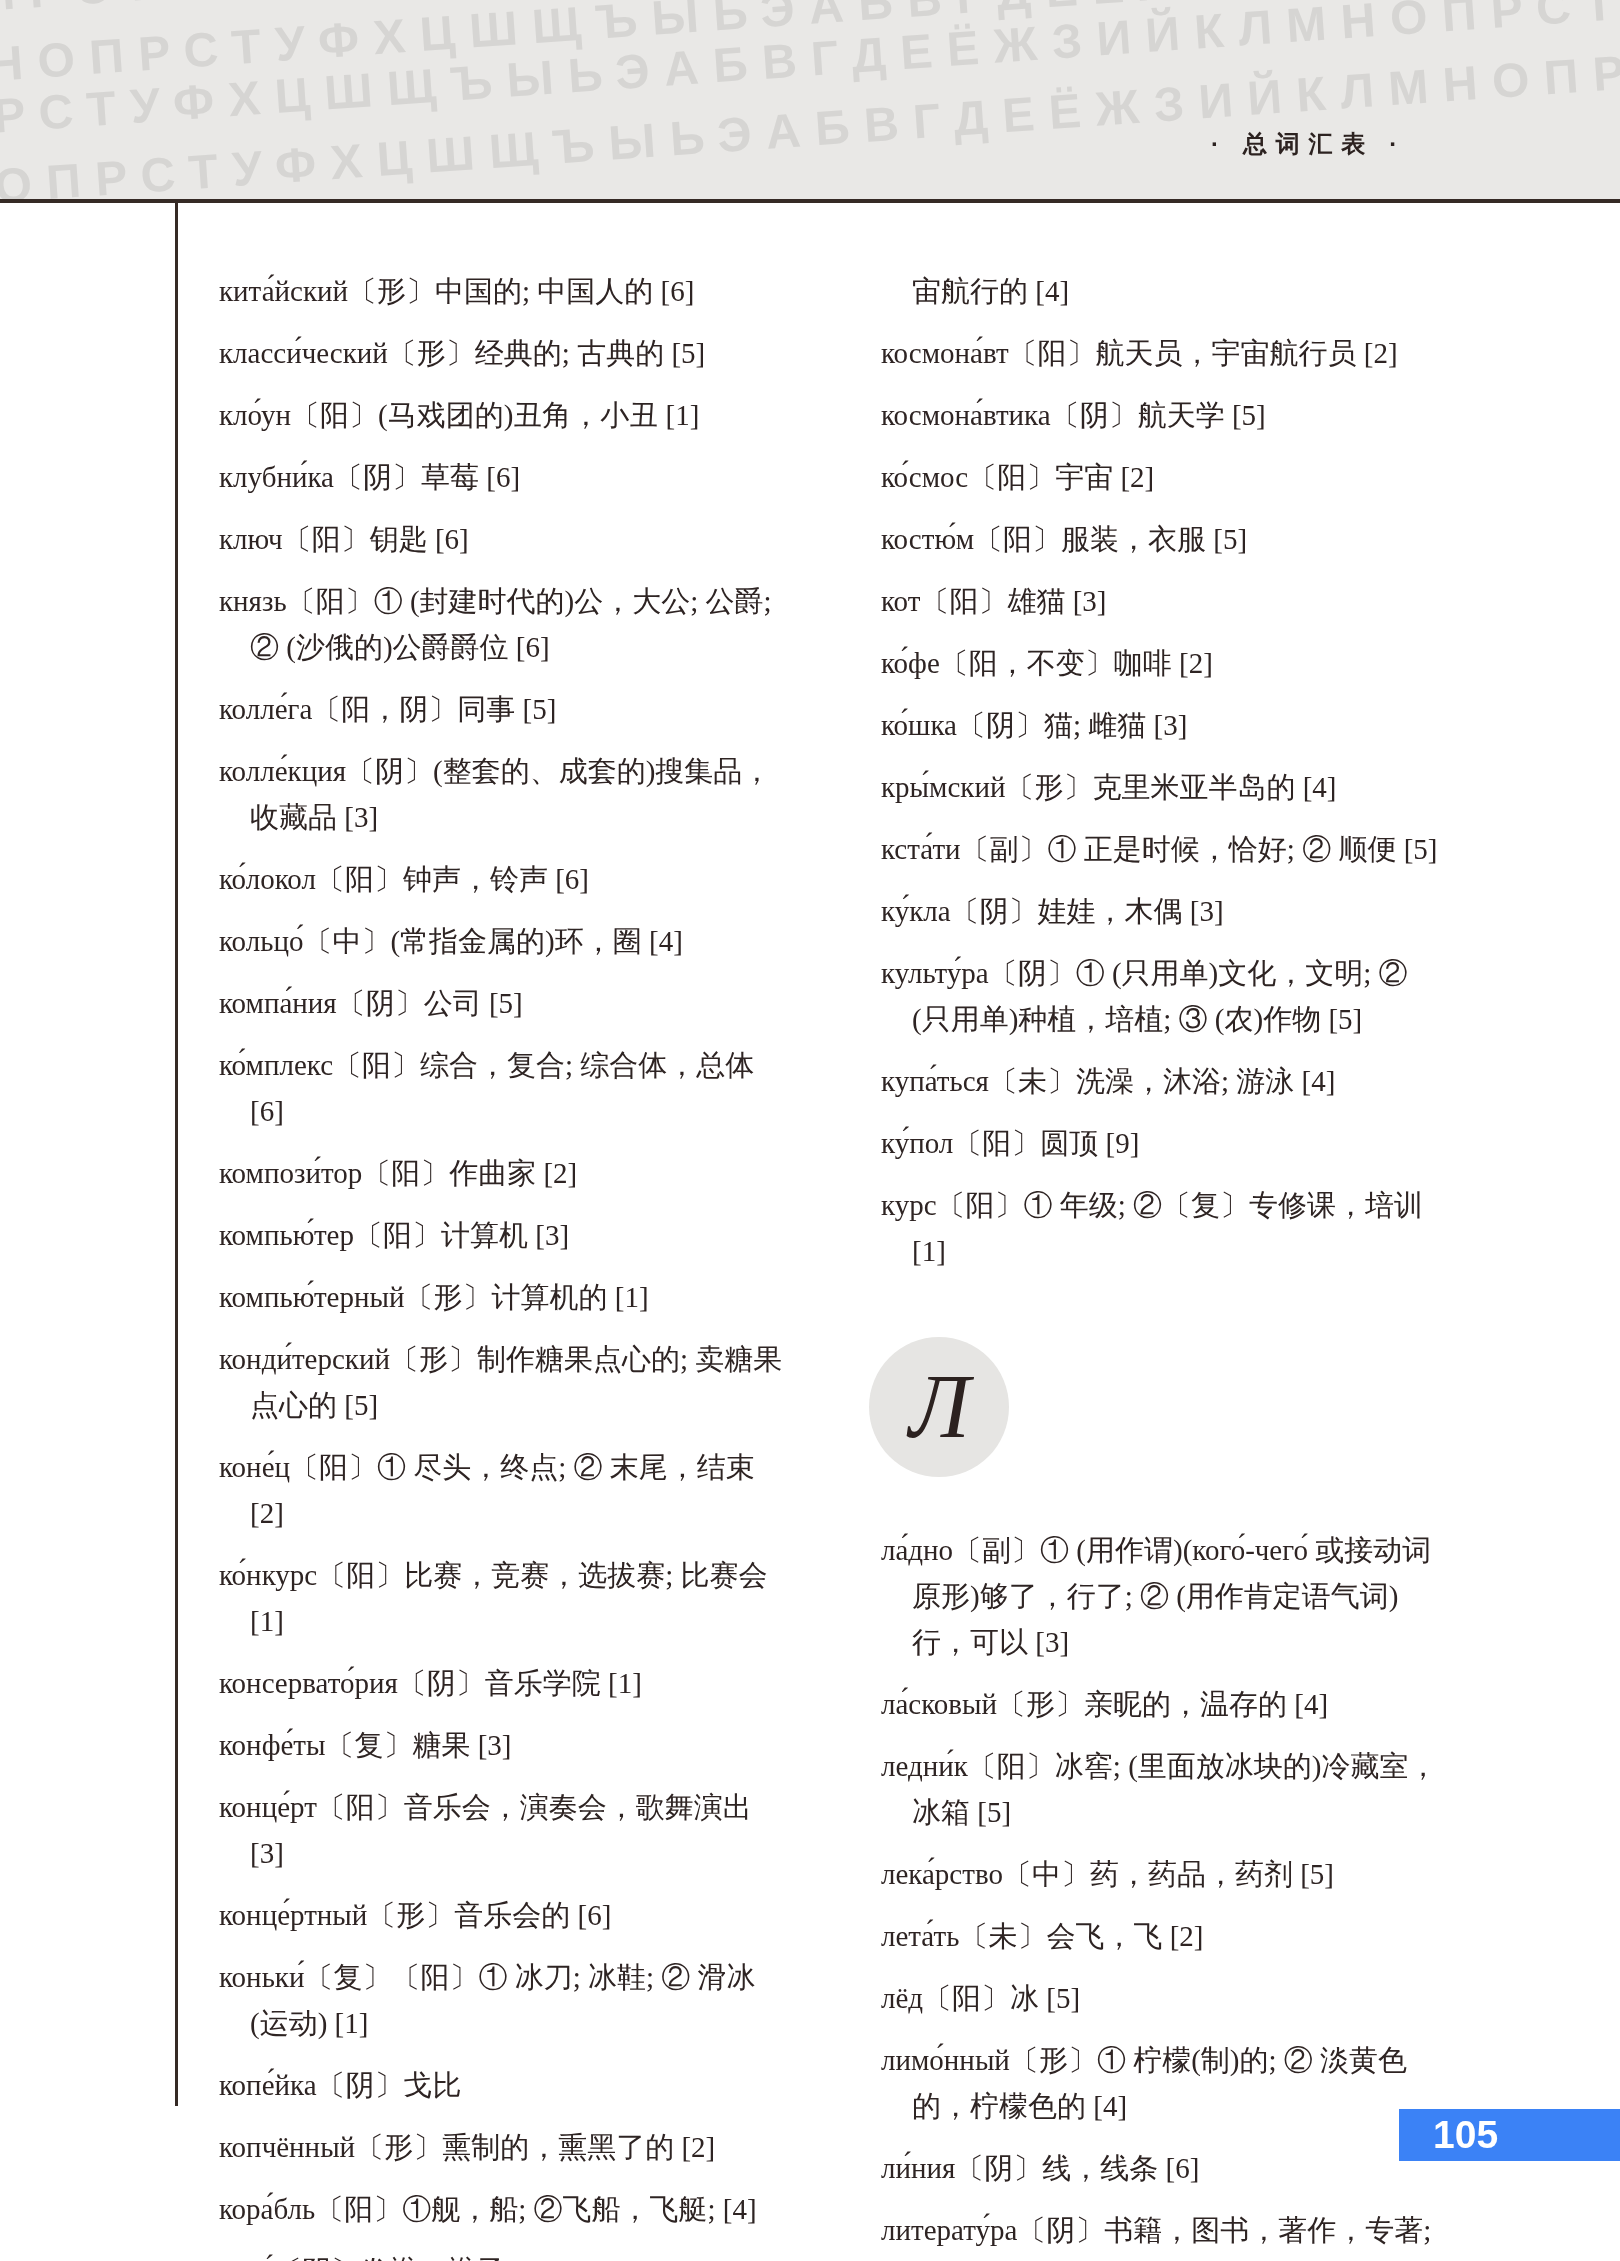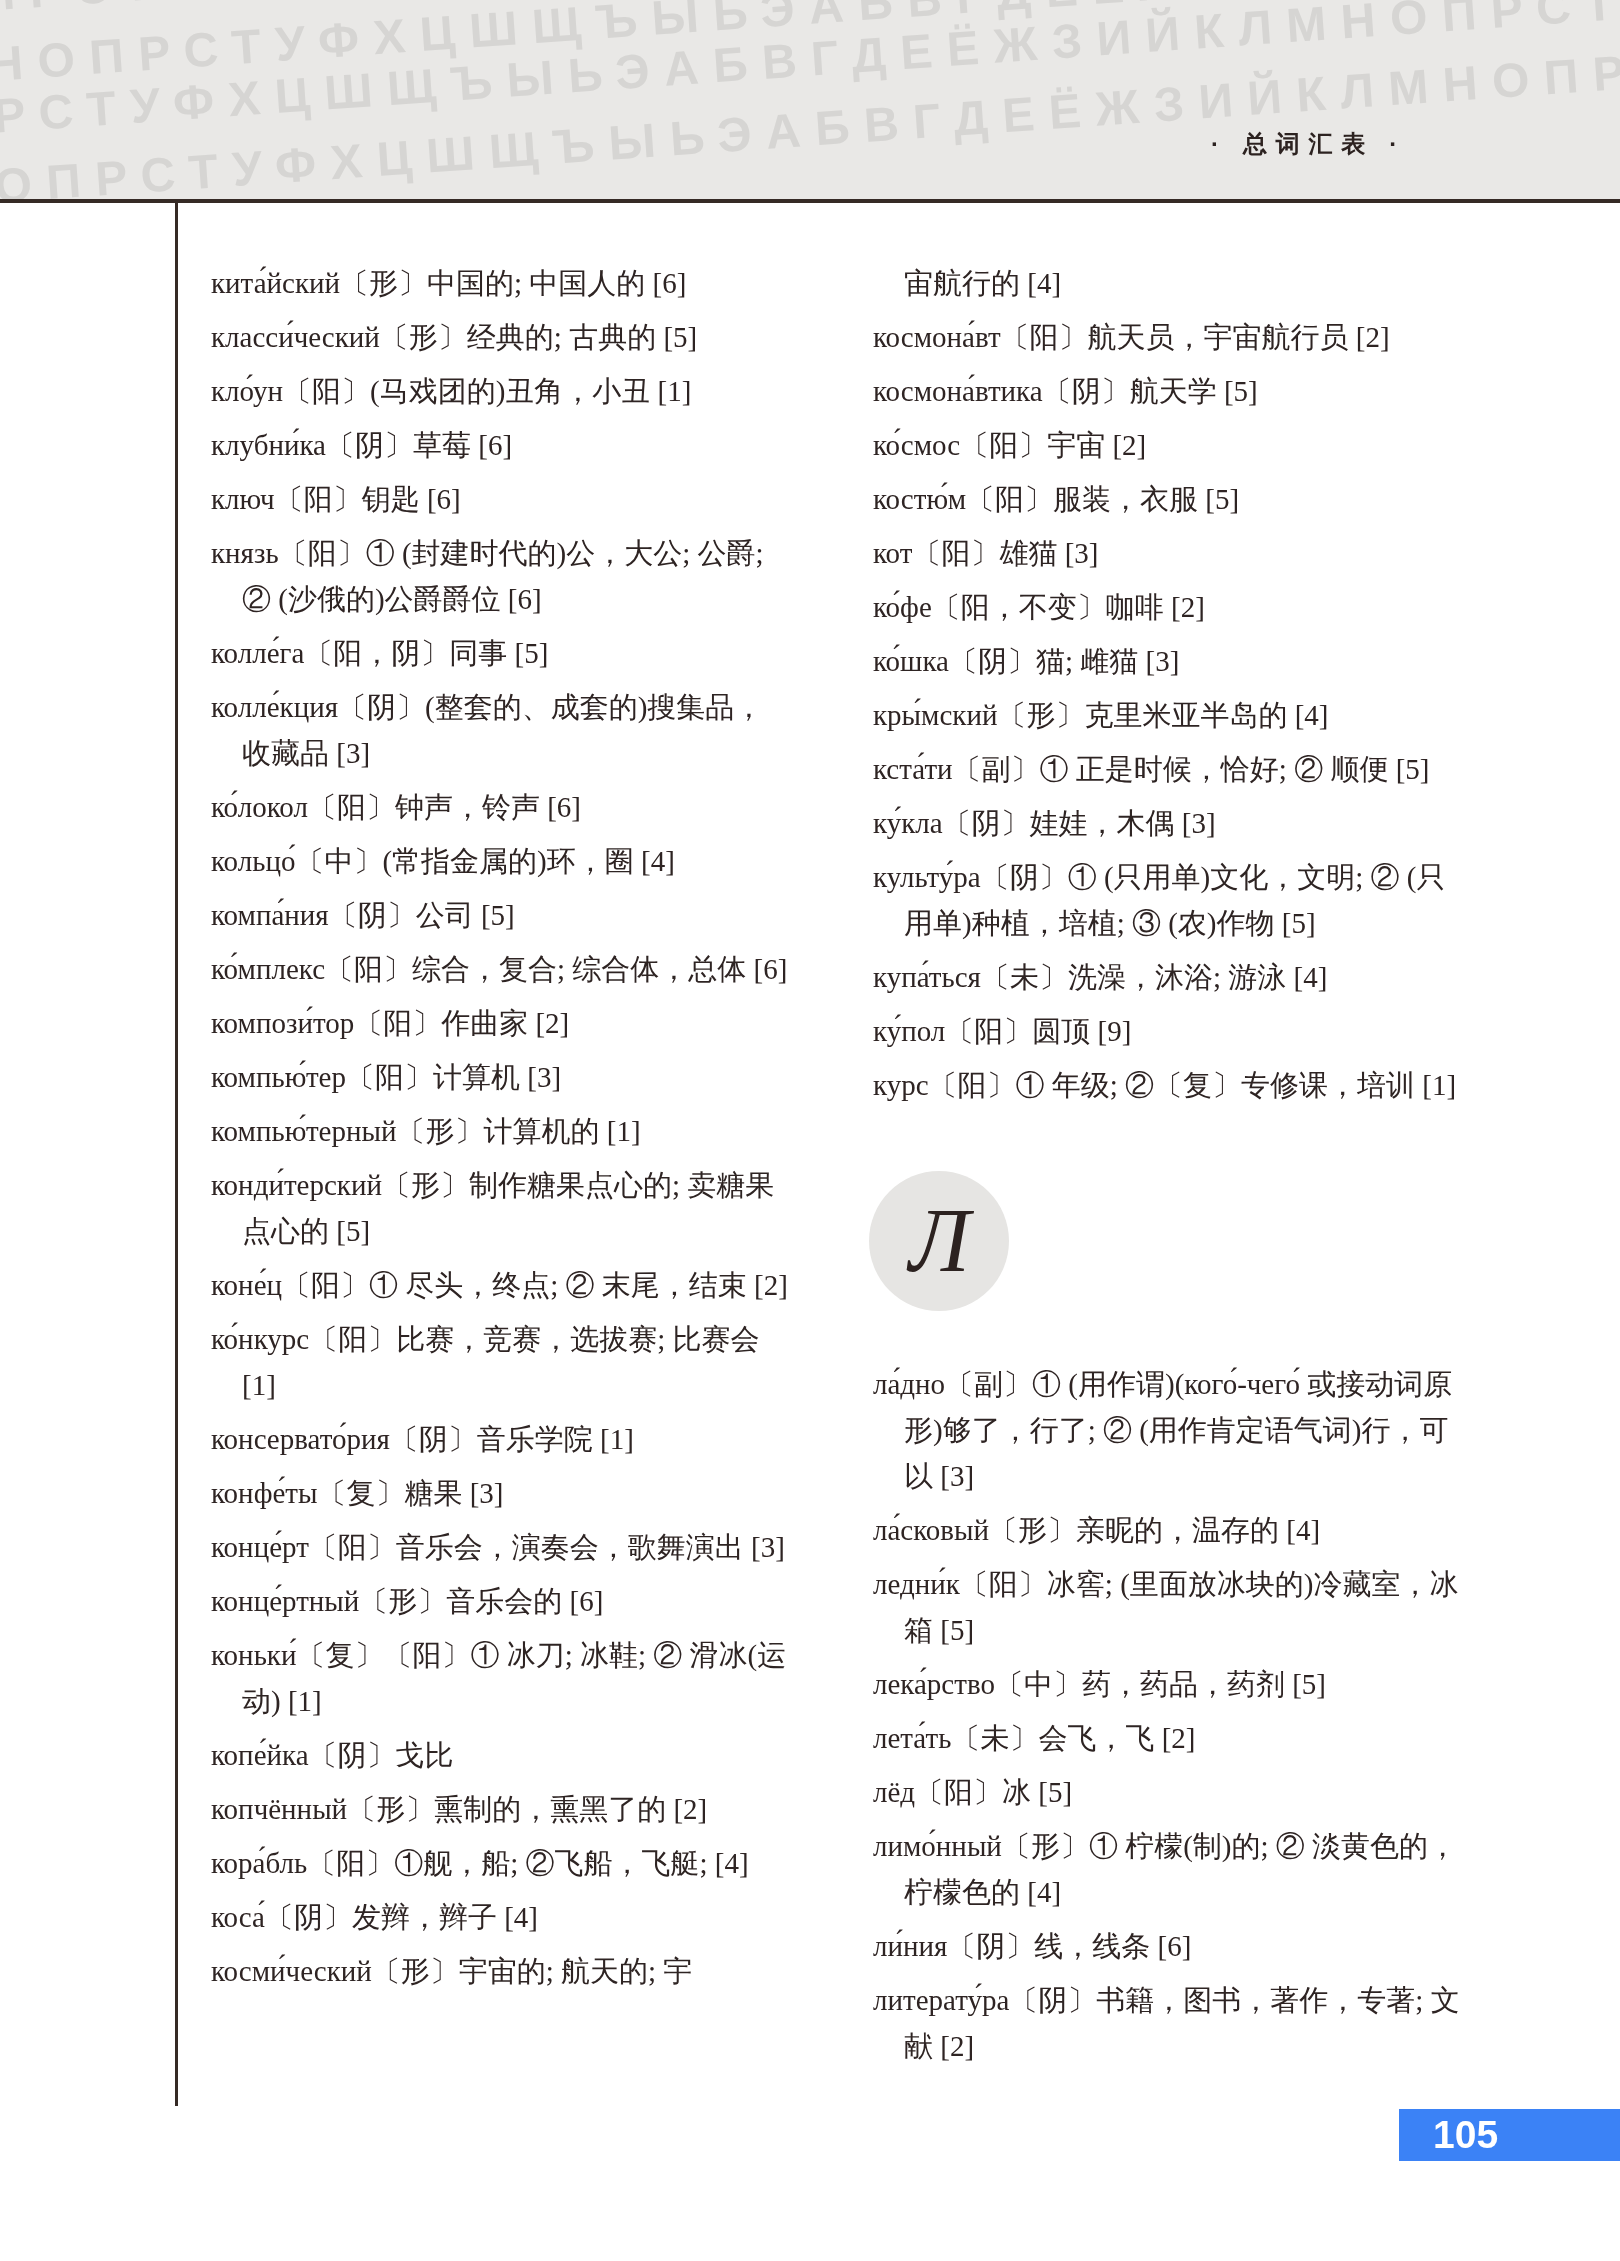--- a/index.html
+++ b/index.html
@@ -20,21 +20,21 @@
       font-size:24px;letter-spacing:8.7px;color:#2c2220;}
   .header-rule{position:absolute;left:0;top:199px;width:1620px;height:3.6px;background:#352a25;}
 
   
   .divider{position:absolute;left:175px;top:199px;width:2.9px;height:1907px;background:#352a25;}
 
   
   .col{position:absolute;top:252px;font-size:29px;line-height:46px;}
   .col-left{left:203px;width:596px;}
   .col-right{left:865px;width:603px;}
-  .entry{margin:8px;padding-left:31px;text-indent:-31px;overflow-wrap:break-word;}
+  .entry{margin:16px;padding-left:31px;text-indent:-31px;overflow-wrap:break-word;}
   .entry.cont{text-indent:0;}
 
   
   .section-badge{width:140px;height:140px;border-radius:50%;background:#e6e5e3;
       margin:63px 0 50px 4.4px;display:flex;align-items:center;justify-content:center;}
   .section-badge span{font-style:italic;font-weight:normal;font-size:90px;line-height:1;
       font-family:"Liberation Serif","DejaVu Serif",serif;color:#2c2220;}
 
   
   .pageno{position:absolute;left:1399px;top:2109px;width:221px;height:52px;background:#3b82f6;

